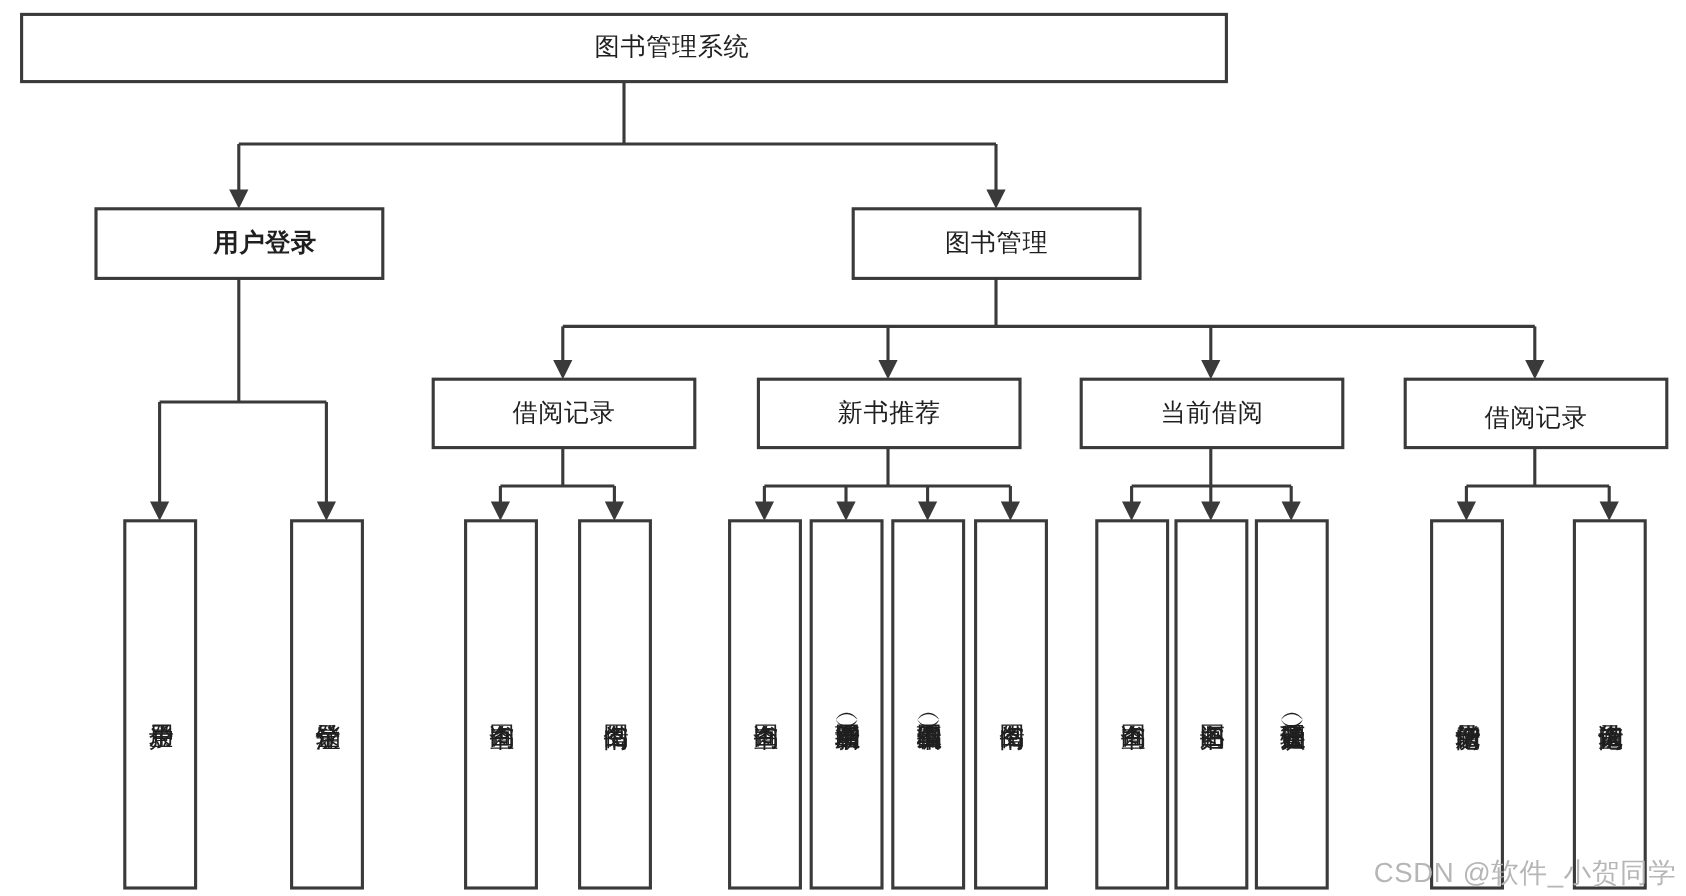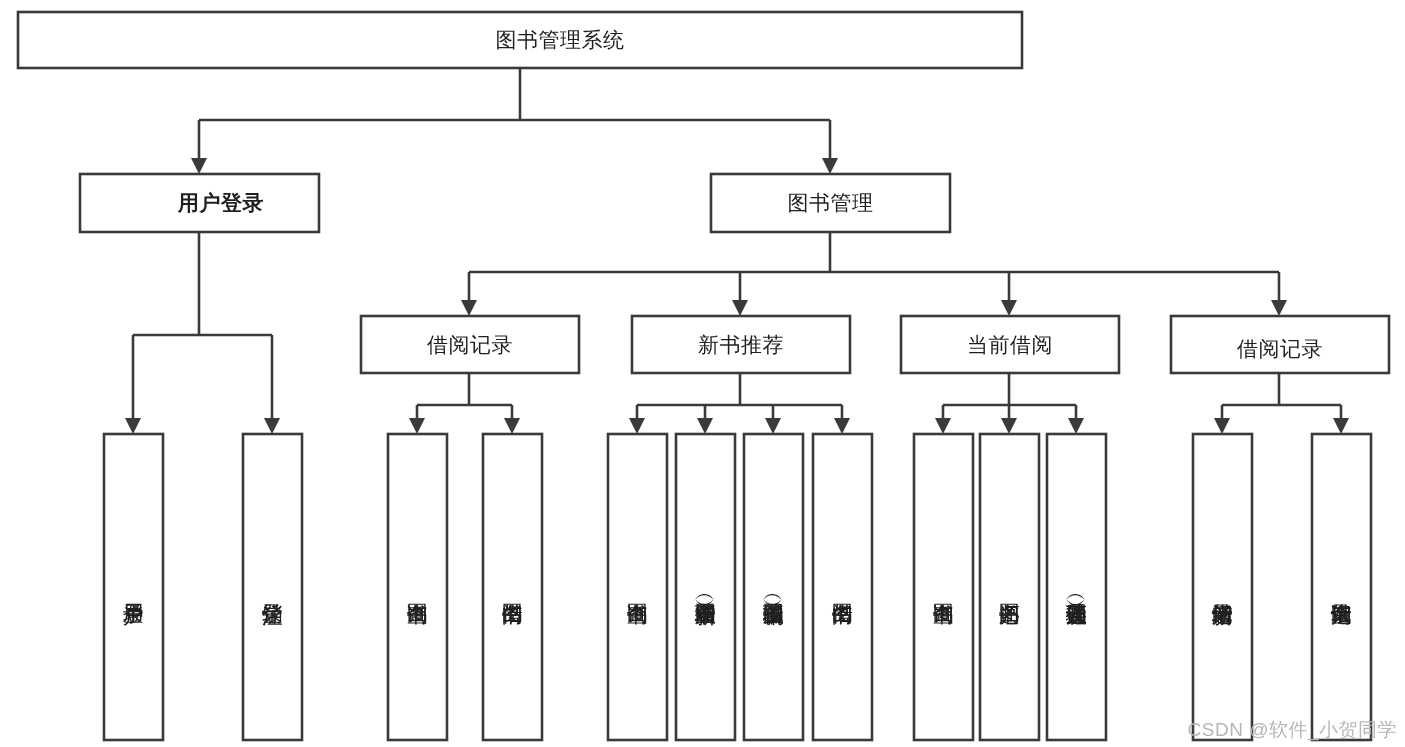--- a/index.html
+++ b/index.html
@@ -63,21 +63,21 @@
     writing-mode: vertical-rl;
     text-orientation: upright;
     pointer-events: none;
     overflow: hidden;
   }
   .watermark {
     position: absolute;
     right: 8px;
     bottom: 4px;
     color: #b6b6b6;
-    font-size: 19px;
+    font-size: 23px;
     letter-spacing: 0.5px;
     white-space: nowrap;
     pointer-events: none;
   }
 </style>
 </head>
 <body>
 
 <div id="diagram-root">
 

